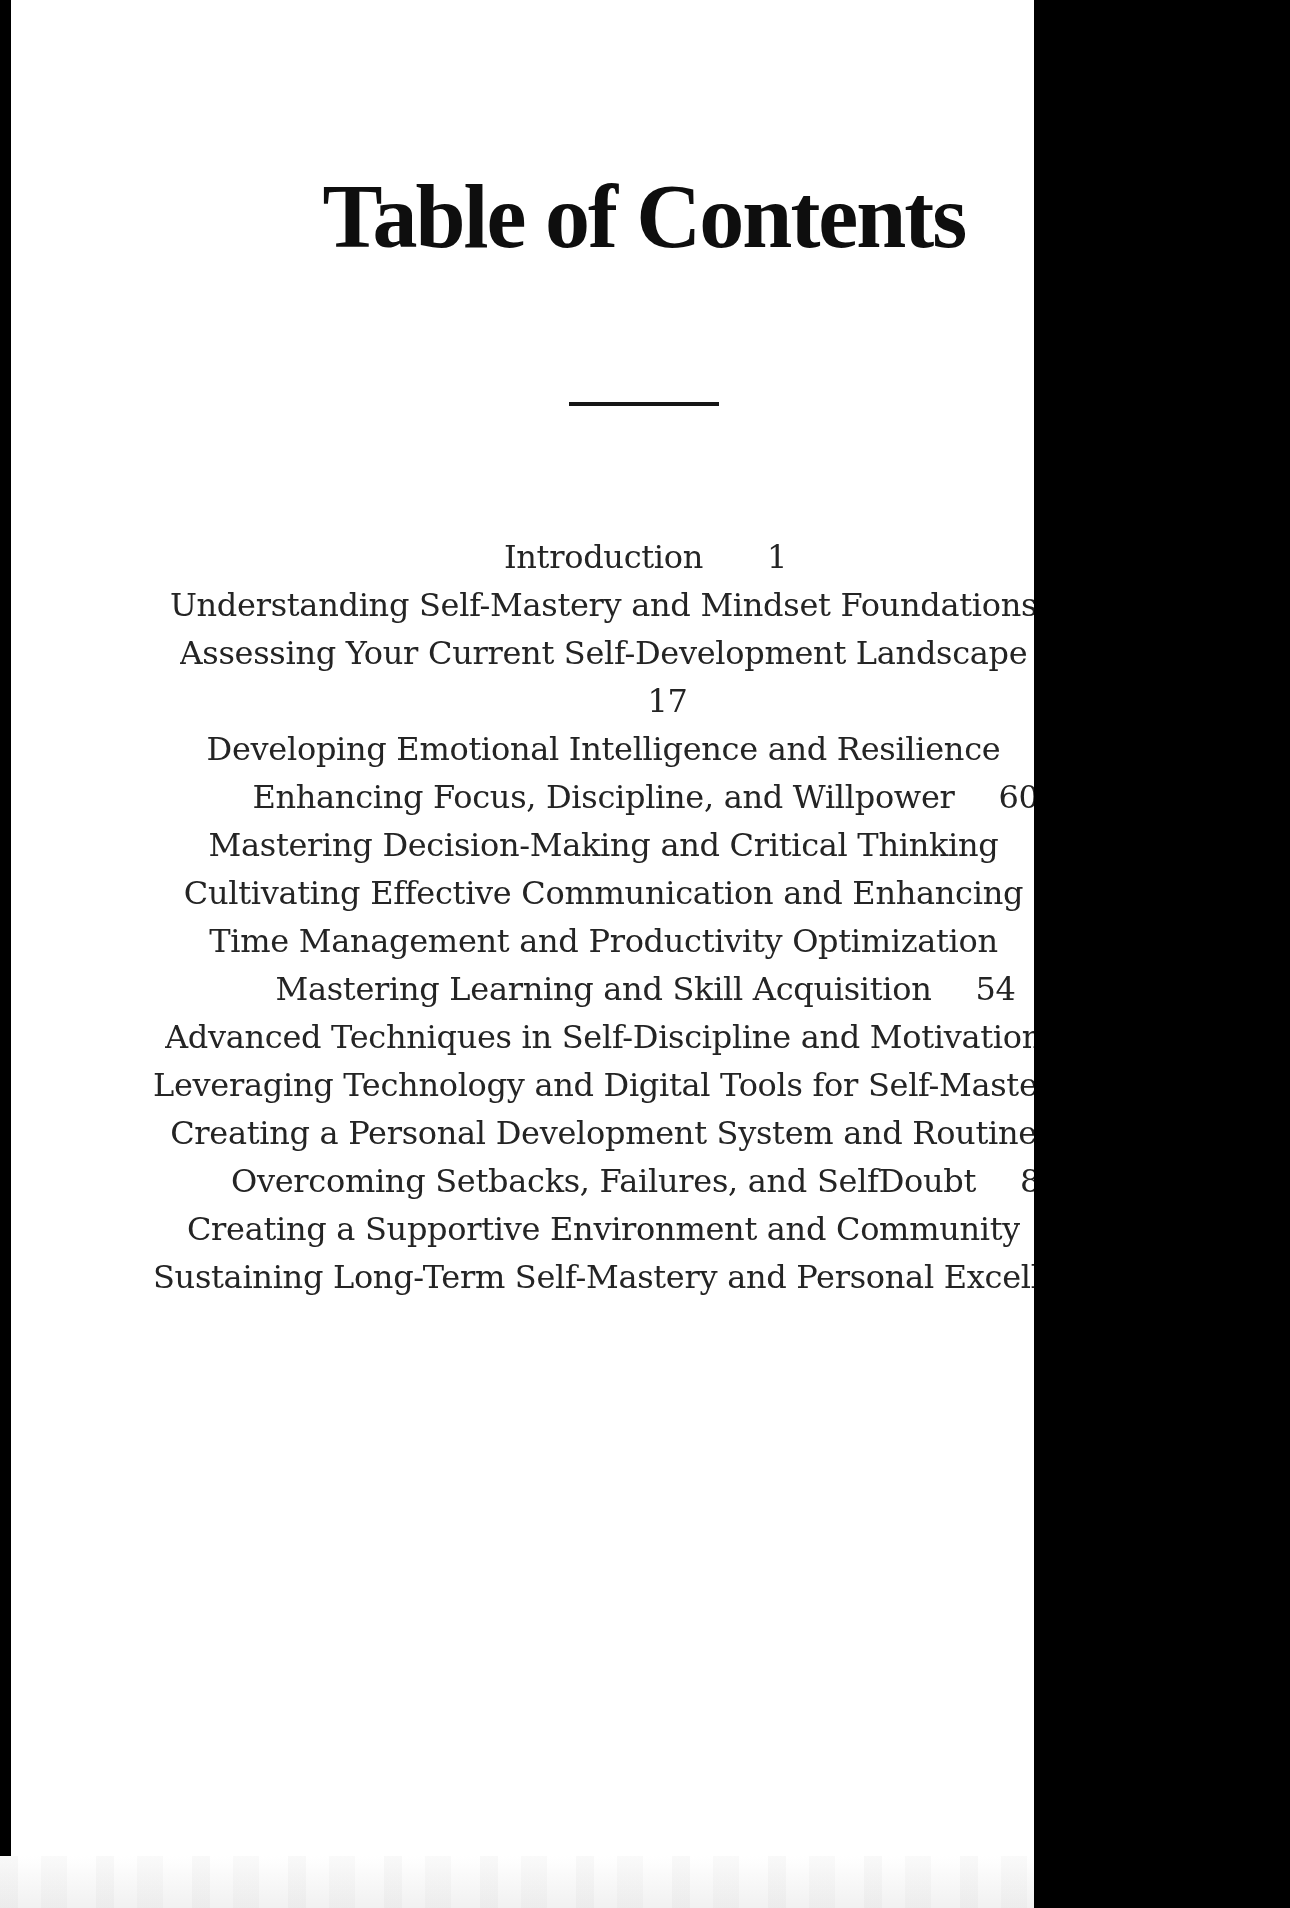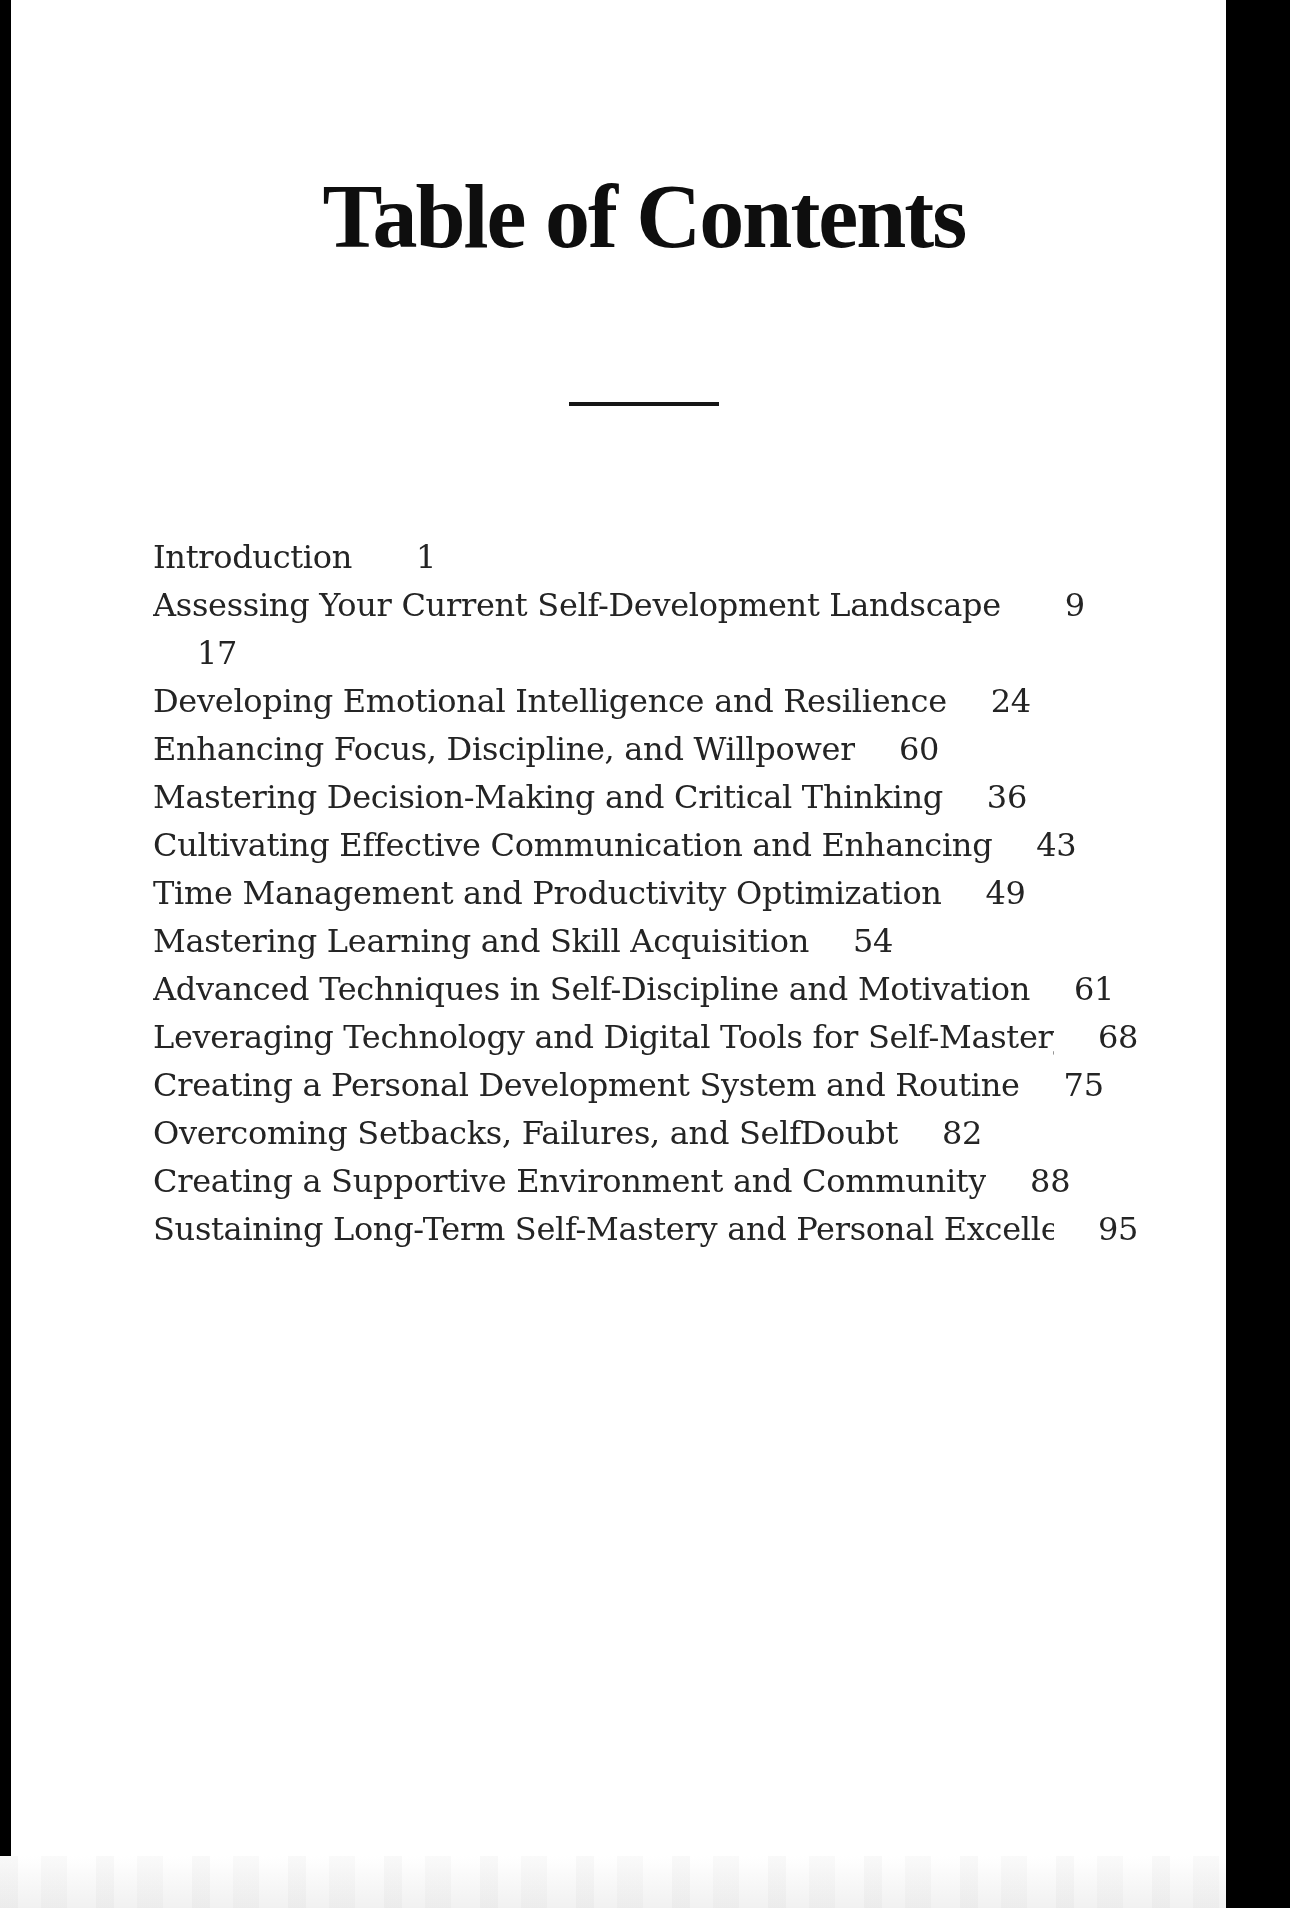--- a/index.html
+++ b/index.html
@@ -2,21 +2,21 @@
 <html><head>
 <meta charset="utf-8">
 <style>
   html, body {
     margin: 0;
     padding: 0;
     background: #000000;
   }
   .frame {
     position: relative;
-    width: 1226px;
+    width: 1034px;
     height: 1908px;
     background: #000000;
     overflow: hidden;
     font-family: "DejaVu Serif", serif;
   }
   .page {
     position: absolute;
     left: 11px;
     top: 0;
     width: 1266px;
@@ -47,21 +47,21 @@
     background: #161616;
   }
   .toc {
     position: absolute;
     top: 533px;
     left: 142px;
     right: 139px;
   }
   .toc-row {
     display: flex;
-    justify-content: flex-start;
+    justify-content: center;
     align-items: baseline;
     height: 48px;
     line-height: 48px;
     font-size: 32px;
     color: #242424;
     letter-spacing: -0.3px;
     cursor: pointer;
   }
   .toc-row .entry-title {
     white-space: nowrap;
@@ -100,20 +100,24 @@
 
     <div class="page-title">Table of Contents</div>
 
     <div class="divider"></div>
 
     <div class="toc">
 
       <div class="toc-row">
         <span class="entry-title">Introduction</span>
         <span class="entry-page">1</span>
+      </div>
+      <div class="toc-row">
+        <span class="entry-title">Understanding Self-Mastery and Mindset Foundations</span>
+        <span class="entry-page">2</span>
       </div>
       <div class="toc-row">
         <span class="entry-title">Assessing Your Current Self-Development Landscape</span>
         <span class="entry-page">9</span>
       </div>
       <div class="toc-row">
         <span class="entry-page">17</span>
       </div>
       <div class="toc-row">
         <span class="entry-title">Developing Emotional Intelligence and Resilience</span>

